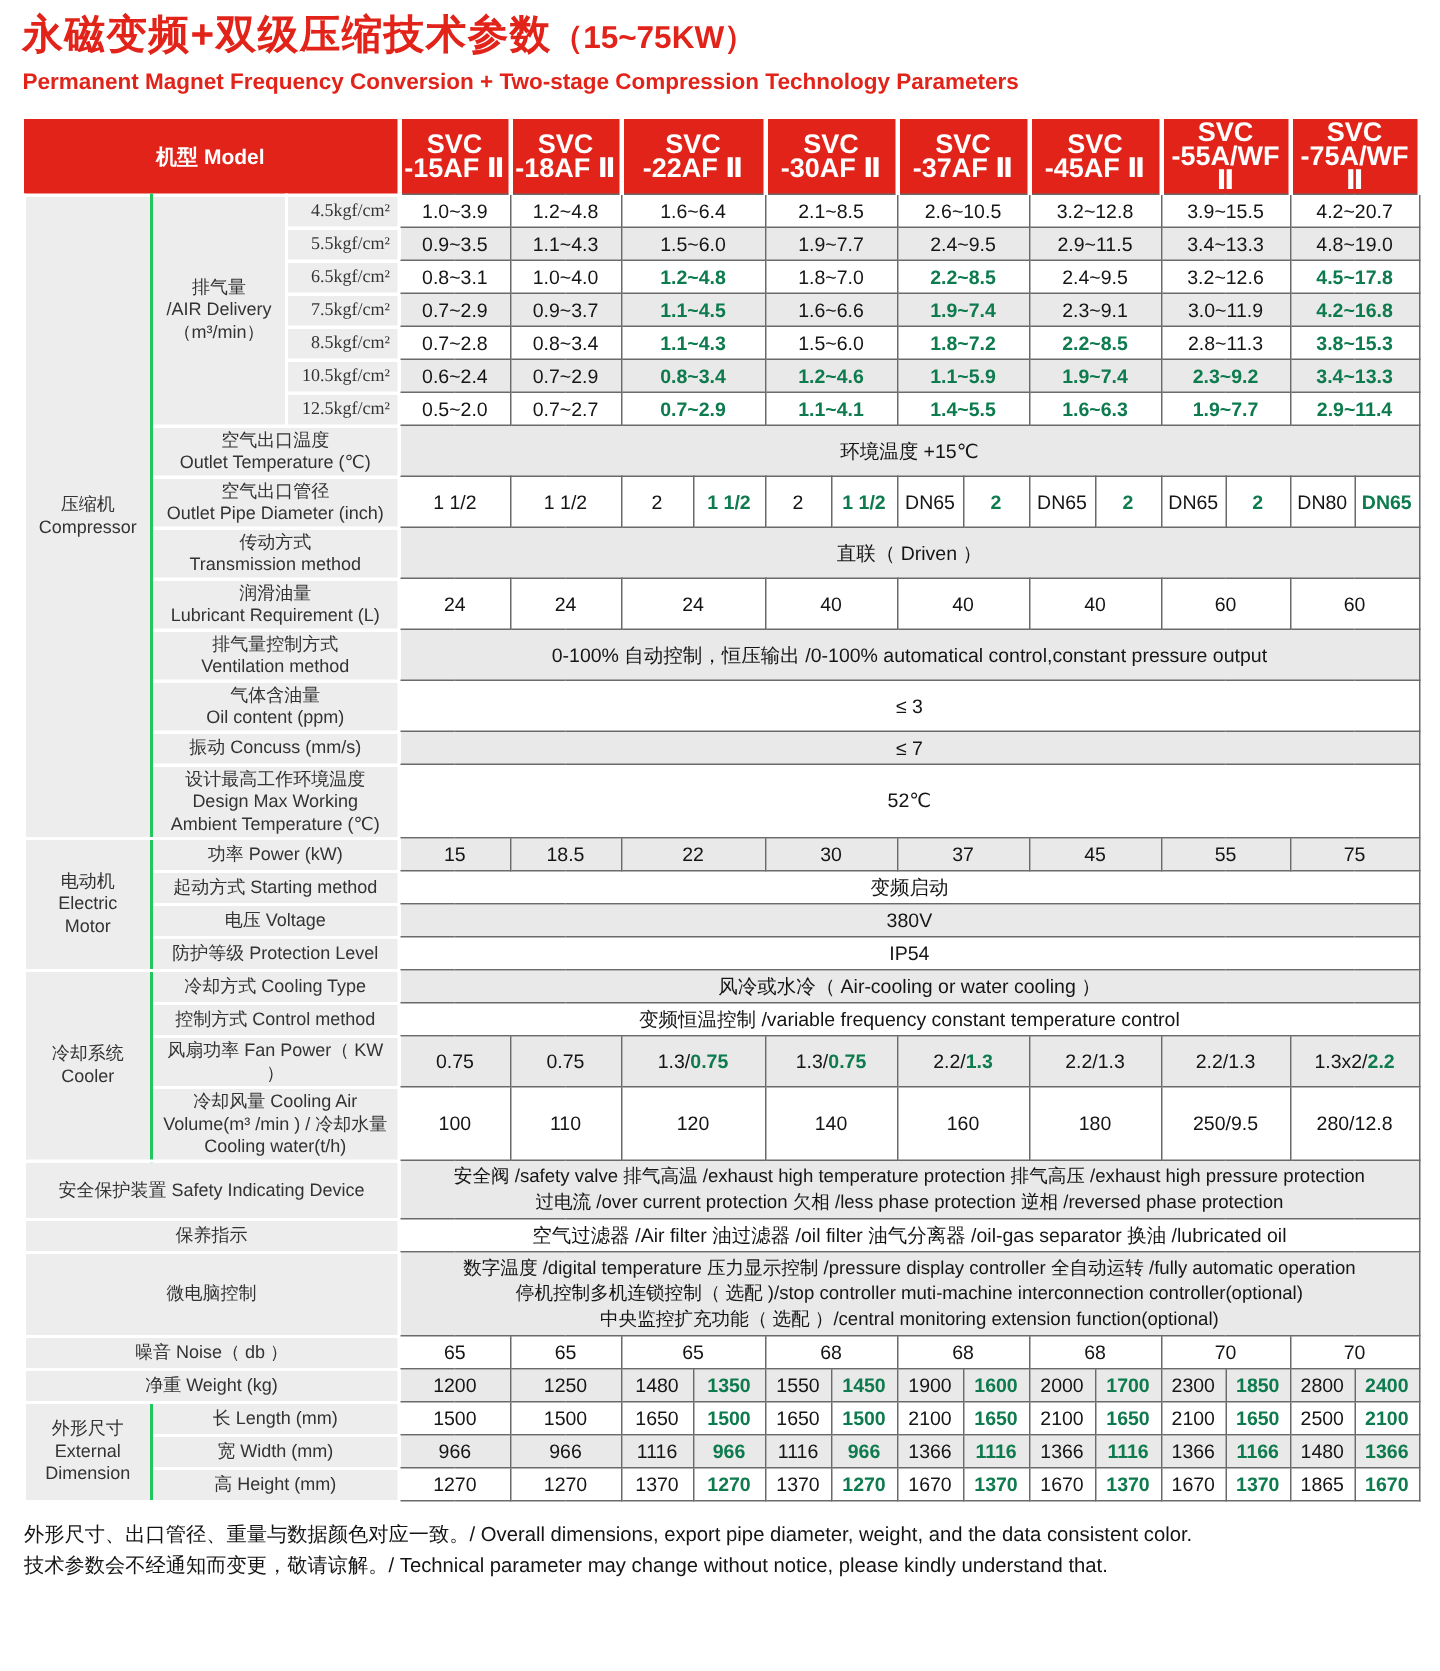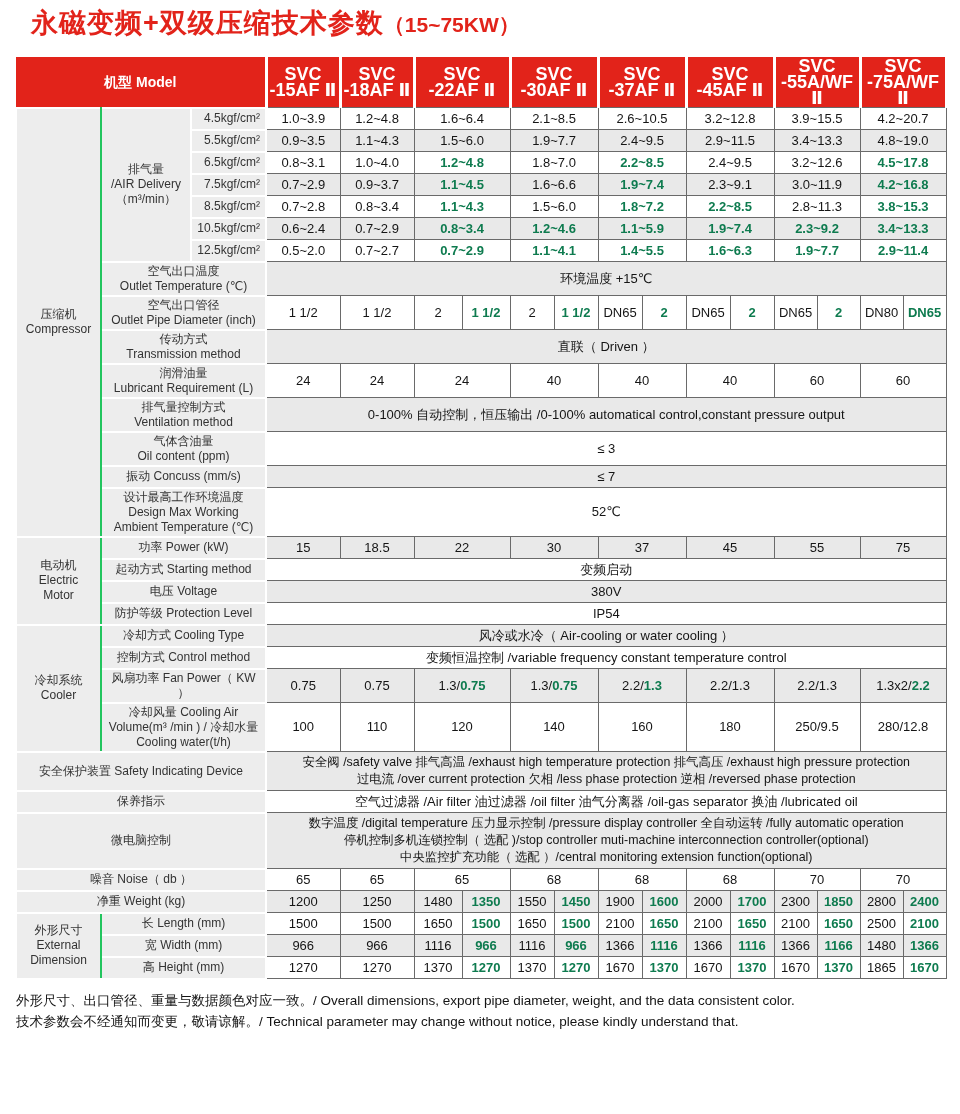--- a/index.html
+++ b/index.html
@@ -3,46 +3,47 @@
 <meta charset="utf-8">
 <style>
   :root{
     --red:#e2231a; --green:#0e7b4f; --label-bg:#ededed; --row-alt:#e9e9e9; --border-dark:#6a6a6a;
   }
   *{box-sizing:border-box;}
   html,body{margin:0;padding:0;}
   body{width:960px;height:1114px;overflow:hidden;background:#fff;
        font-family:"Liberation Sans","DejaVu Sans",sans-serif;}
   .page{padding:4px 15px 0 15px;}
-  .title{margin:2px 0 0 16px;color:var(--red);font-size:27px;font-weight:600;letter-spacing:1px;line-height:34px;}
+  .title{margin:2px 0 0 0;color:var(--red);font-size:27px;font-weight:600;letter-spacing:1px;line-height:34px;}
   .title .title-range{font-size:21px;font-weight:600;letter-spacing:0;}
   .subtitle{color:var(--red);font-size:15px;font-weight:700;margin:3px 0 0 0;line-height:18px;}
   table.tbl{border-collapse:collapse;table-layout:fixed;width:930px;margin-top:15px;}
   .tbl th,.tbl td{vertical-align:middle;text-align:center;overflow:hidden;}
   thead th{background:var(--red);color:#fff;height:44px;font-size:18px;font-weight:700;
            line-height:16px;border-right:3px solid #fff;}
   thead th.h-label{font-size:14px;margin-left:40px;}
   tbody tr{height:22px;}
   tbody th{background:var(--label-bg);border:2px solid #fff;font-weight:400;color:#333;
            font-size:12px;line-height:15px;padding:1px 2px;}
   tbody th.sec{font-size:12px;border-right:2px solid #22c55e;}
-  tbody th.sub{text-align:right;padding-right:5px;font-size:12px;}
+  tbody th.sub{text-align:right;padding-right:5px;font-size:12px;font-family:Liberation Serif, serif;}
   tbody td.val{border:1px solid var(--border-dark);background:#fff;color:#151515;
                font-size:13px;line-height:16px;padding:1px;}
   tbody tr.shade td.val{background:var(--row-alt);}
   td.val.green, span.green{color:var(--green);font-weight:700;}
   td.val.small{font-size:12.4px;line-height:17px;padding:2px 1px;margin-left:13px;}
   .notes{margin:10px 0 0 1px;color:#141414;}
   .note{font-size:13.5px;line-height:21px;font-weight:400;}
 </style>
 </head>
 <body>
 
 <div class="page">
   <h1 class="title"><span>永磁变频+双级压缩技术参数</span><span class="title-range">（15~75KW）</span></h1>
+  <div class="subtitle">Permanent Magnet Frequency Conversion + Two-stage Compression Technology Parameters</div>
 
   <table class="tbl">
     <colgroup>
       <col style="width:85px">
         <col style="width:90px">
         <col style="width:75px">
       <col style="width:37px">
         <col style="width:37px">
       <col style="width:37px">
         <col style="width:37px">

